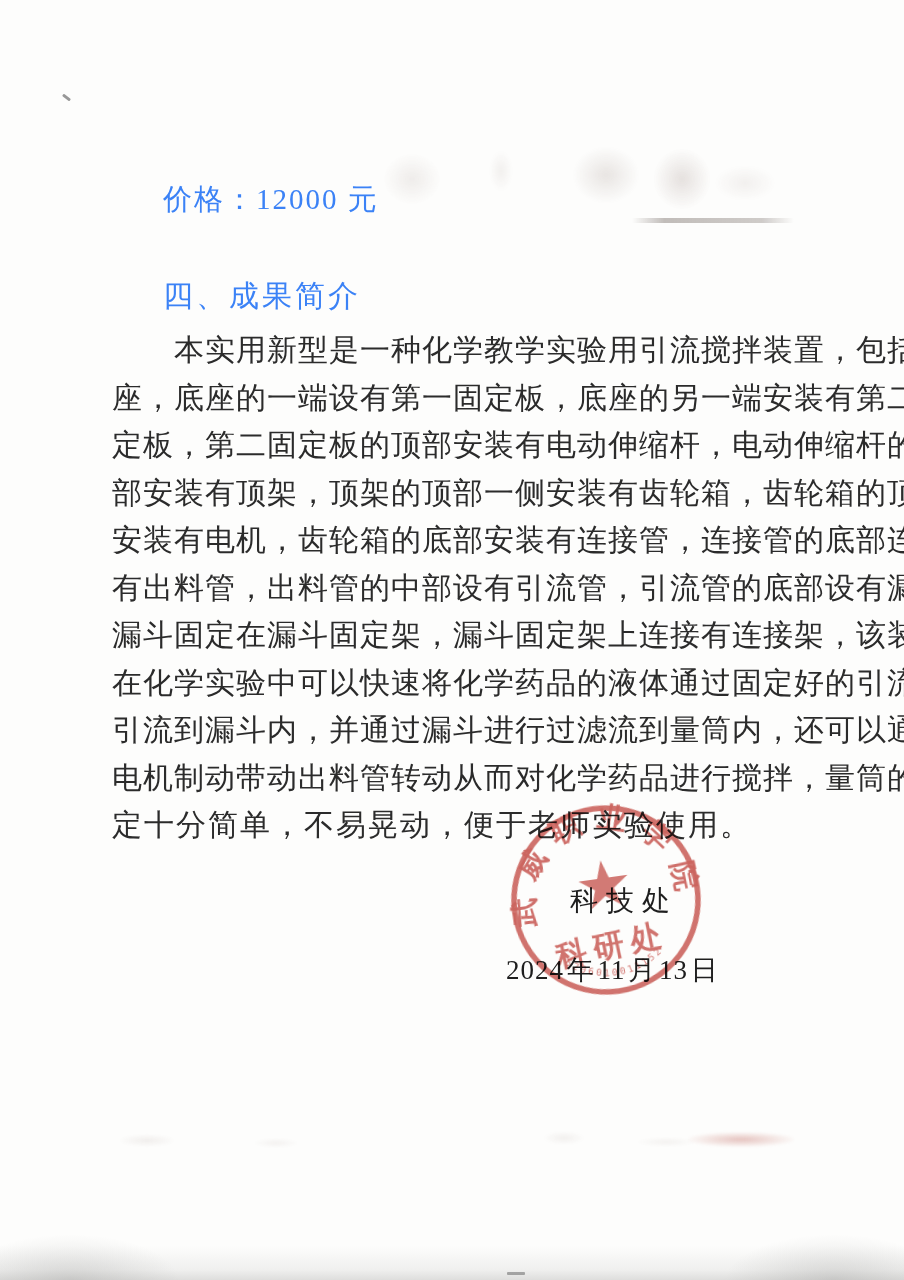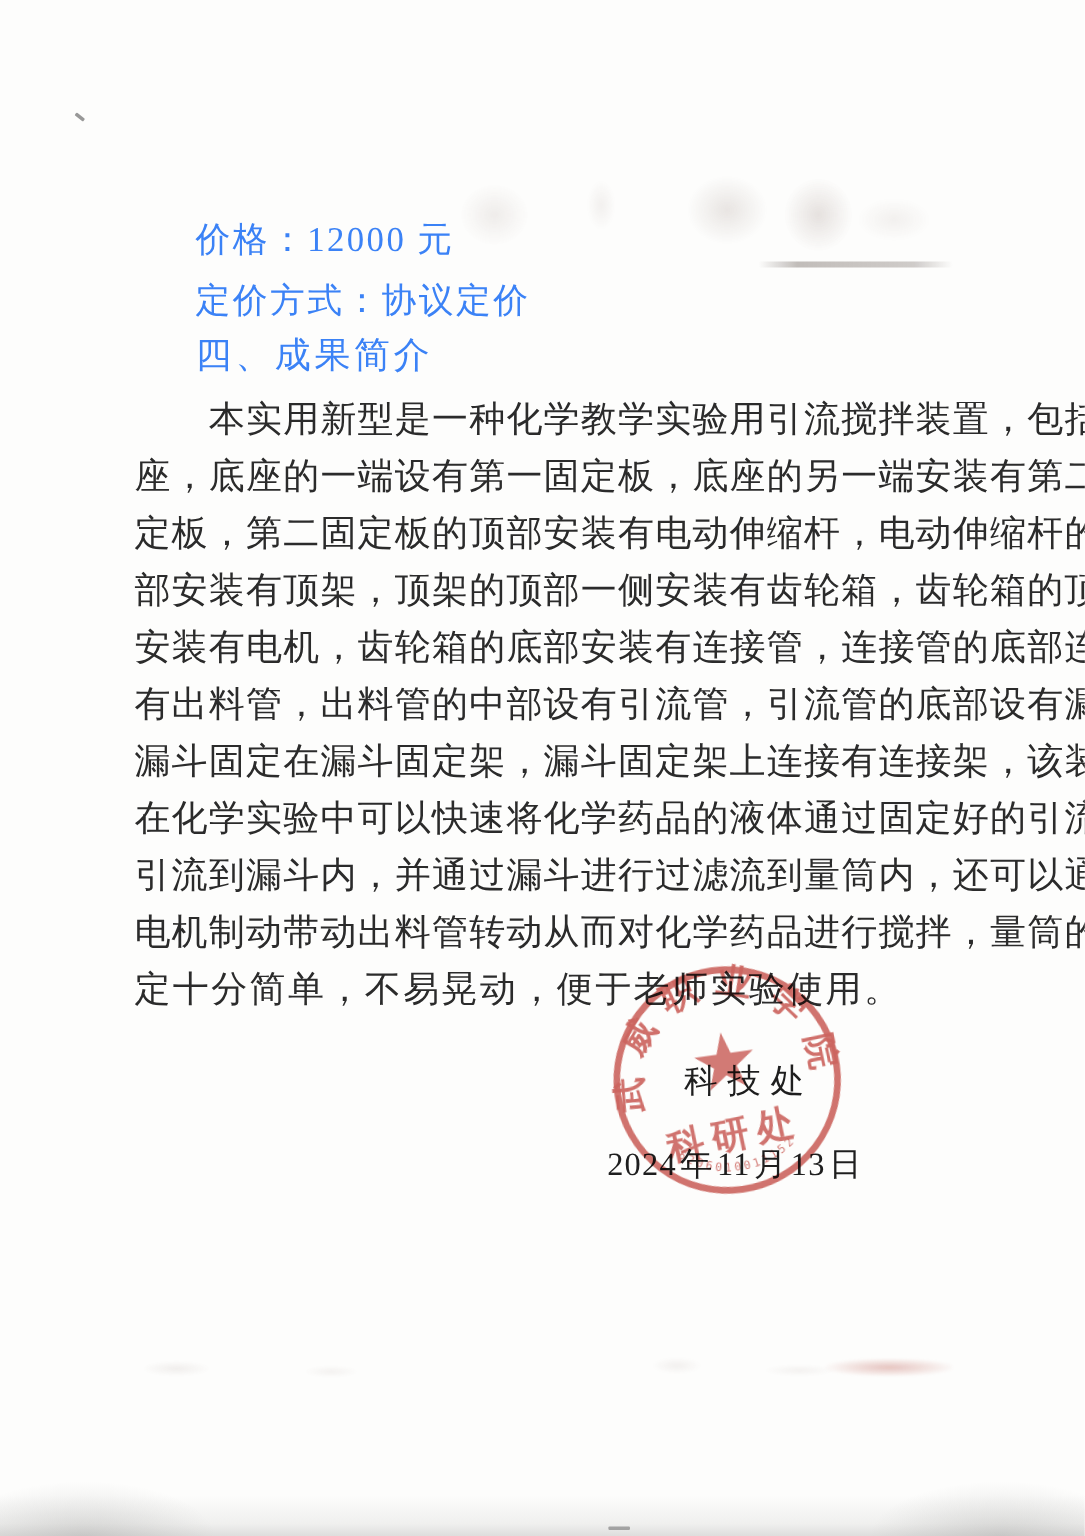--- a/index.html
+++ b/index.html
@@ -116,21 +116,20 @@
   <div class="artifact hline"></div>
   <div class="artifact tick"></div>
   <div class="artifact smudge b1"></div>
   <div class="artifact smudge b2"></div>
   <div class="artifact smudge b3"></div>
   <div class="artifact smudge b4"></div>
   <div class="artifact b5"></div>
   <div class="artifact bdash"></div>
 
   <div class="line price-line ink">价格：12000 元</div>
-  <div class="line pricing-line ink">定价方式：协议定价</div>
   <div class="line heading-line ink">四、成果简介</div>
 
   <div class="body-paragraph">
     <div class="bline first">本实用新型是一种化学教学实验用引流搅拌装置，包括底</div>
     <div class="bline">座，底座的一端设有第一固定板，底座的另一端安装有第二固</div>
     <div class="bline">定板，第二固定板的顶部安装有电动伸缩杆，电动伸缩杆的顶</div>
     <div class="bline">部安装有顶架，顶架的顶部一侧安装有齿轮箱，齿轮箱的顶部</div>
     <div class="bline">安装有电机，齿轮箱的底部安装有连接管，连接管的底部连接</div>
     <div class="bline">有出料管，出料管的中部设有引流管，引流管的底部设有漏斗，</div>
     <div class="bline">漏斗固定在漏斗固定架，漏斗固定架上连接有连接架，该装置</div>

